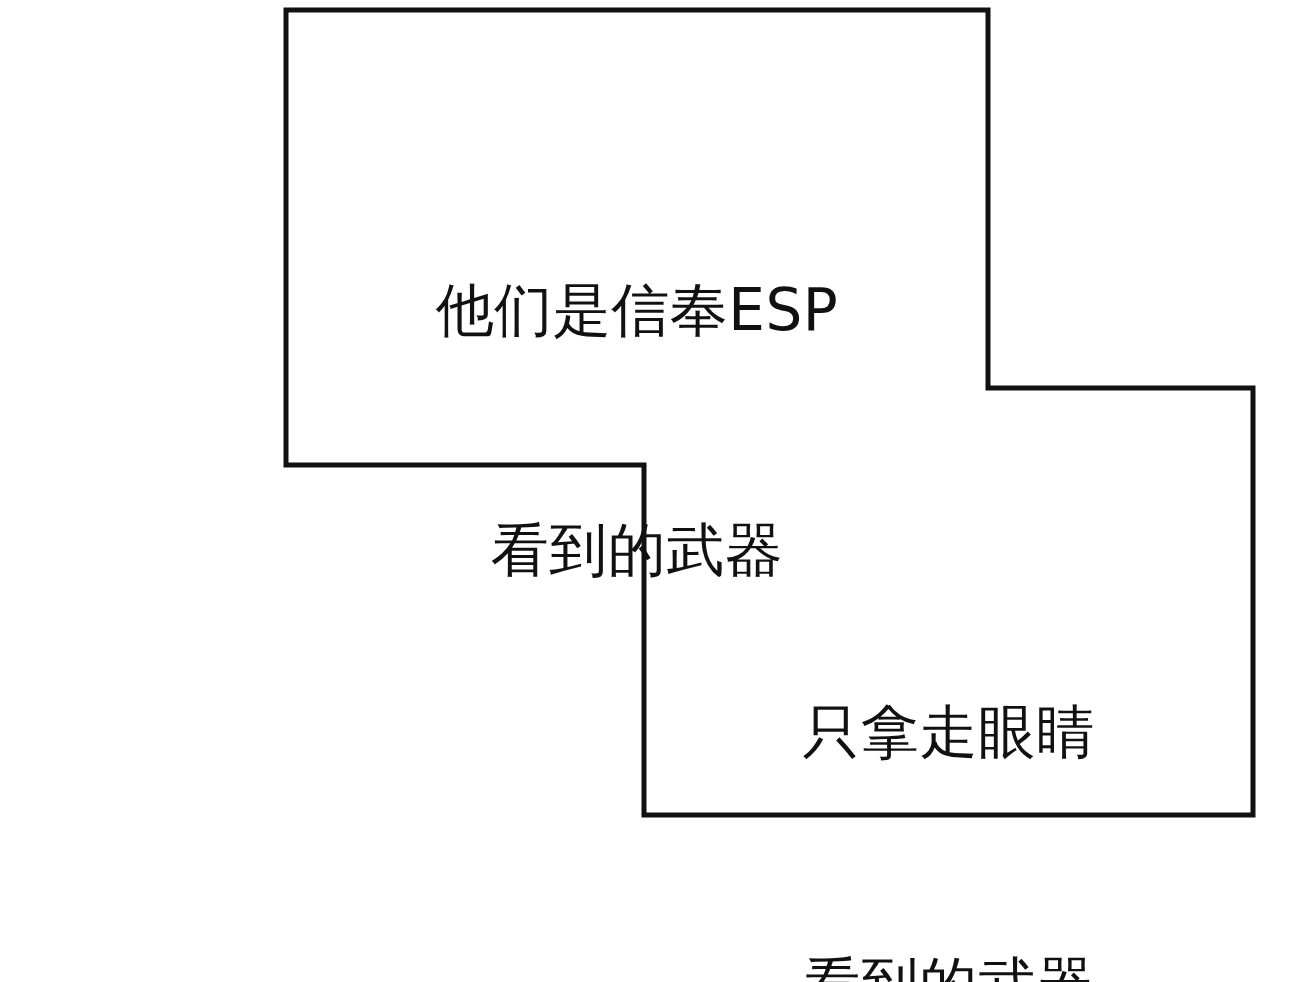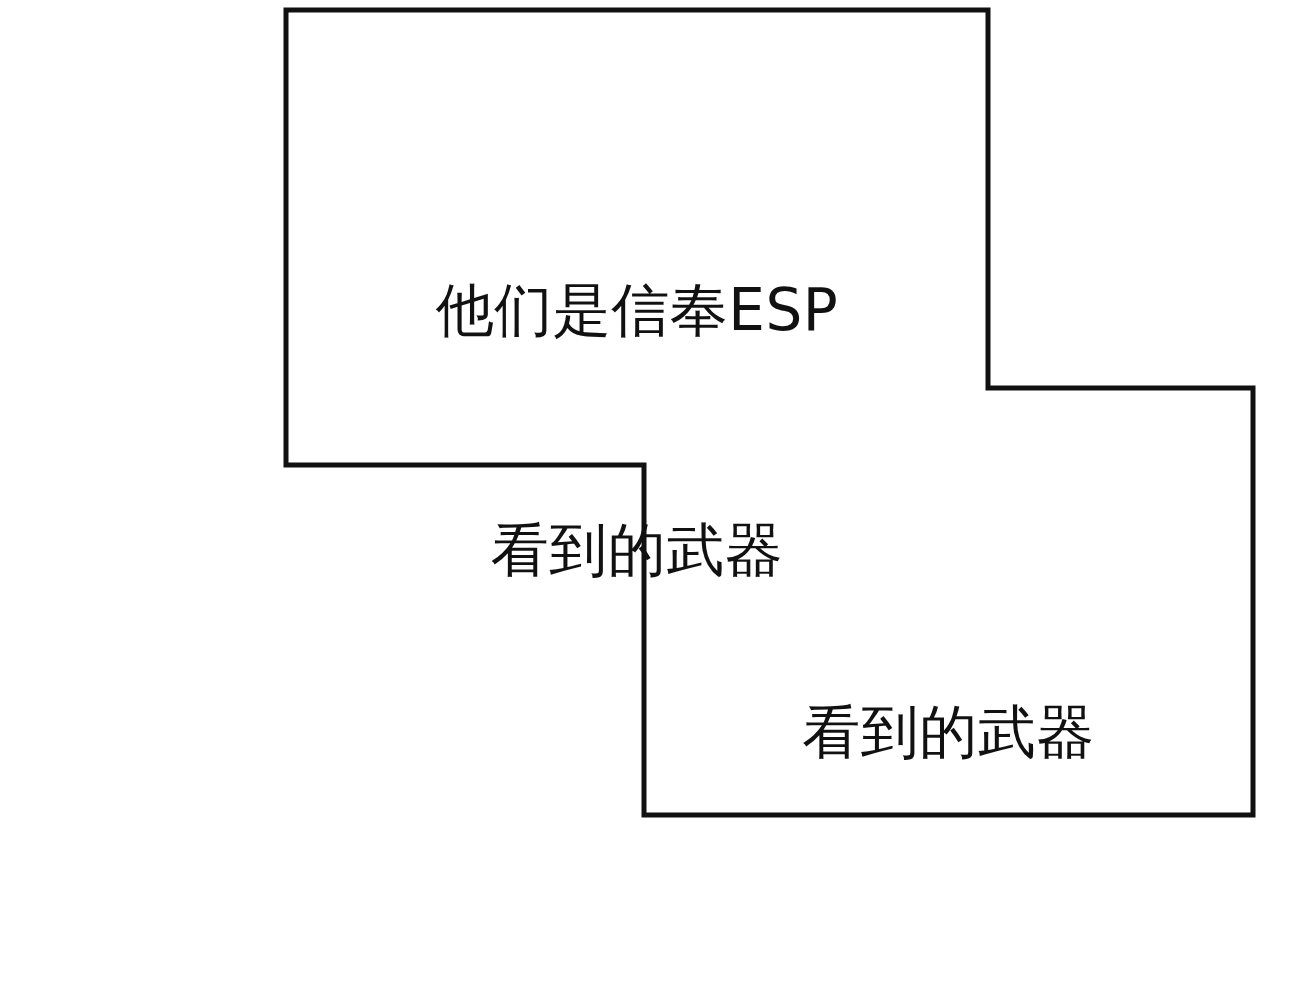--- a/index.html
+++ b/index.html
@@ -103,20 +103,21 @@
              L 286 465
              Z"></path>
   </svg>
 
   <div id="bubble-1-text" class="bubble-text">
     <span class="tline">他们是信奉ESP</span>
     <span class="tline">看到的武器</span>
   </div>
 
   <div id="bubble-2-text" class="bubble-text">
+    <span class="tline">只拿走眼睛</span>
     <span class="tline">看到的武器</span>
   </div>
 
   <div id="next-panel-text">
     
   </div>
 
 </div>
 
 </body></html>

